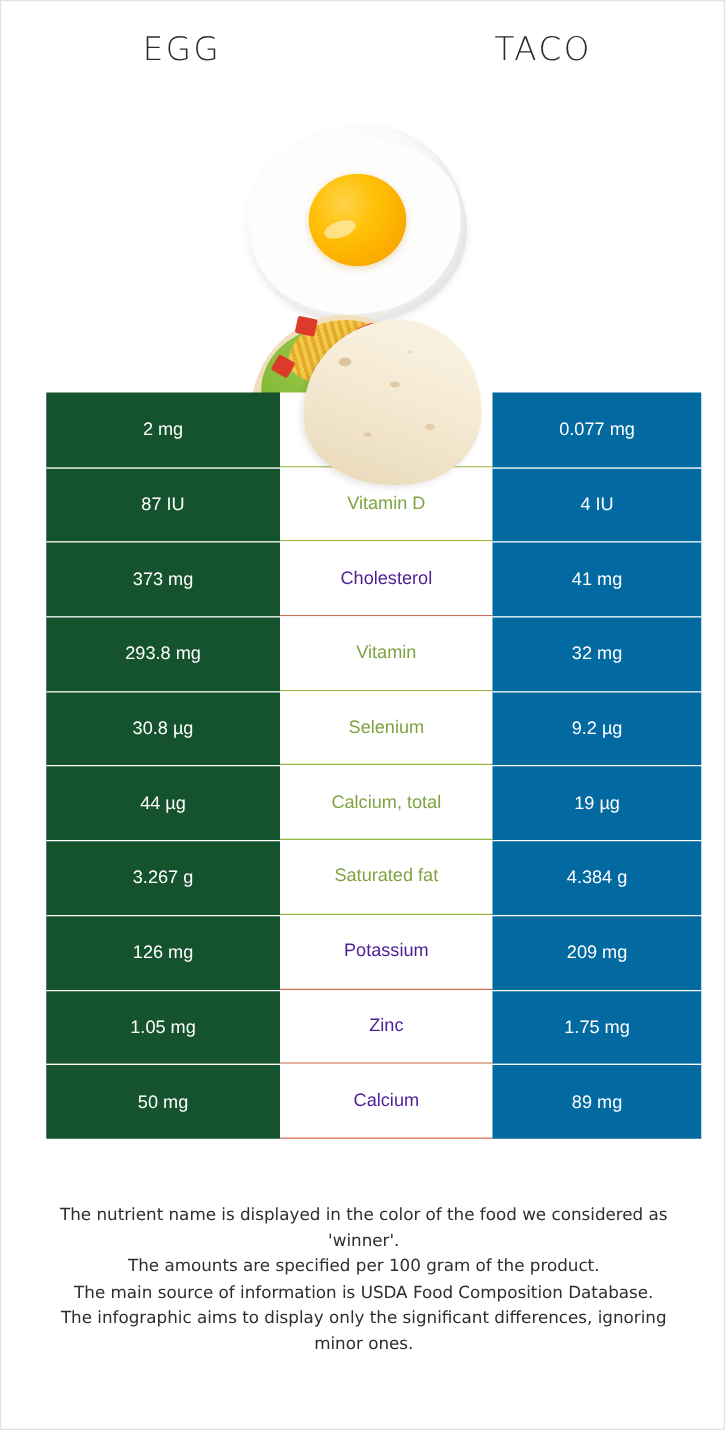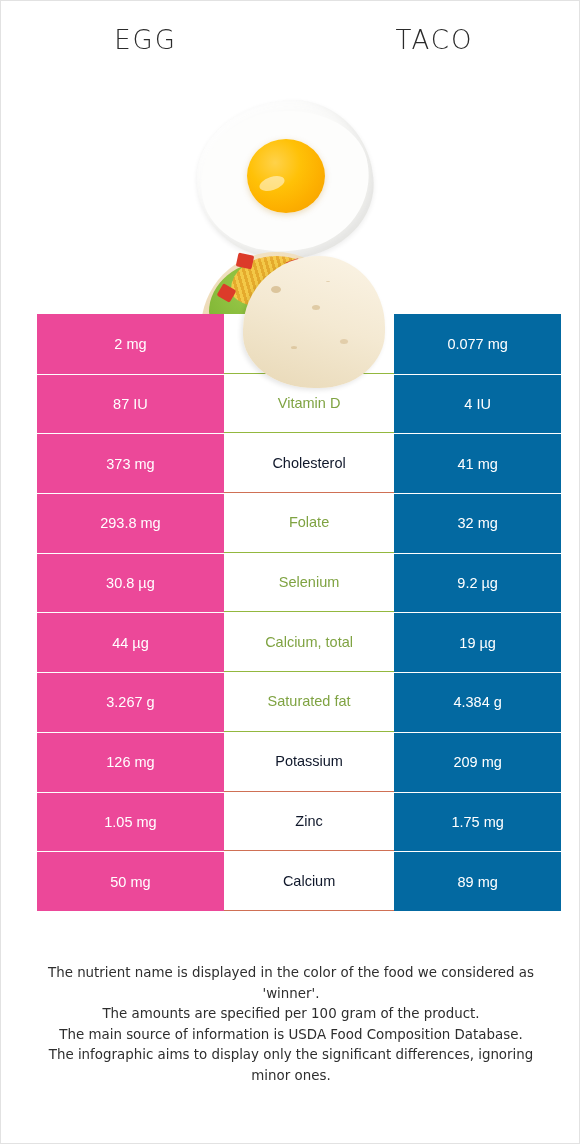--- a/index.html
+++ b/index.html
@@ -178,21 +178,21 @@
   }
   .cell {
     display: flex;
     align-items: center;
     justify-content: center;
     font-size: 14.5px;
     box-sizing: border-box;
   }
   .cell-left {
     width: 204px;
-    background: #ec4899;
+    background: #14532d;
     color: #ffffff;
     margin-left: 16px;
   }
   .cell-mid {
     width: 186px;
     background: #ffffff;
     font-size: 14.5px;
     border-bottom: 1px solid transparent;
   }
   .cell-right {
@@ -200,21 +200,21 @@
     background: #0369a1;
     color: #ffffff;
   }
   .row + .row .cell-left,
   .row + .row .cell-right {
     border-top: 1.5px solid #ffffff;
   }
   .mid-green { border-bottom-color: #93b83f; color: #7FA342; }
   .mid-orange { border-bottom-color: #cf7055; color: #C9674E; }
   .win-green { color: #7FA342; }
-  .win-orange { color: #0f172a; }
+  .win-orange { color: #4c1d95; }
 
   
   .footer {
     position: absolute;
     top: 962px;
     left: 28px;
     width: 524px;
     text-align: center;
     font-size: 13.4px;
     line-height: 20.5px;
@@ -271,21 +271,21 @@
       <div class="cell cell-mid mid-green win-green">Vitamin D</div>
       <div class="cell cell-right">4 IU</div>
     </div>
     <div class="row">
       <div class="cell cell-left">373 mg</div>
       <div class="cell cell-mid mid-orange win-orange">Cholesterol</div>
       <div class="cell cell-right">41 mg</div>
     </div>
     <div class="row">
       <div class="cell cell-left">293.8 mg</div>
-      <div class="cell cell-mid mid-green win-green">Folate</div>
+      <div class="cell cell-mid mid-green win-green">Vitamin</div>
       <div class="cell cell-right">32 mg</div>
     </div>
     <div class="row">
       <div class="cell cell-left">30.8 µg</div>
       <div class="cell cell-mid mid-green win-green">Selenium</div>
       <div class="cell cell-right">9.2 µg</div>
     </div>
     <div class="row">
       <div class="cell cell-left">44 µg</div>
       <div class="cell cell-mid mid-green win-green">Calcium, total</div>

